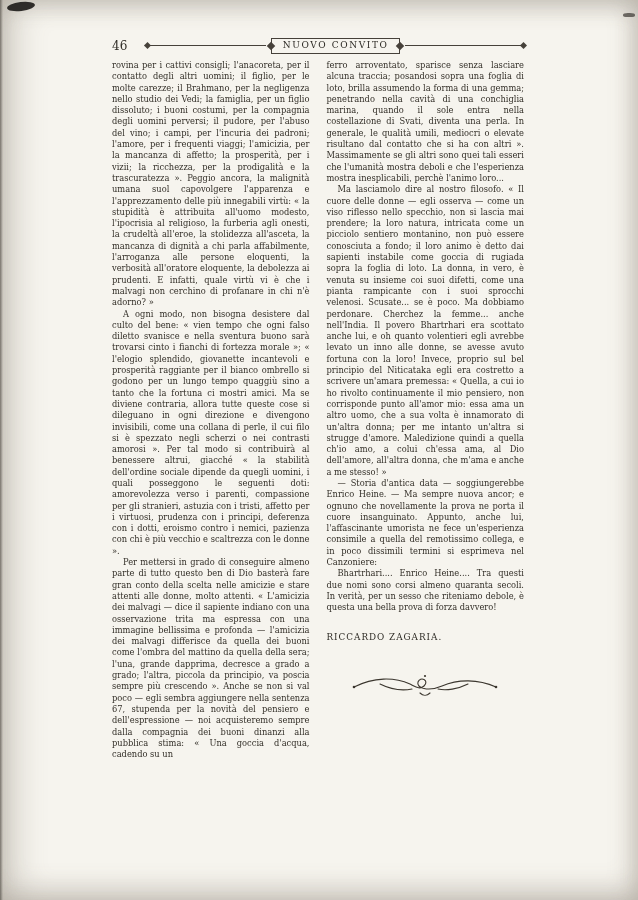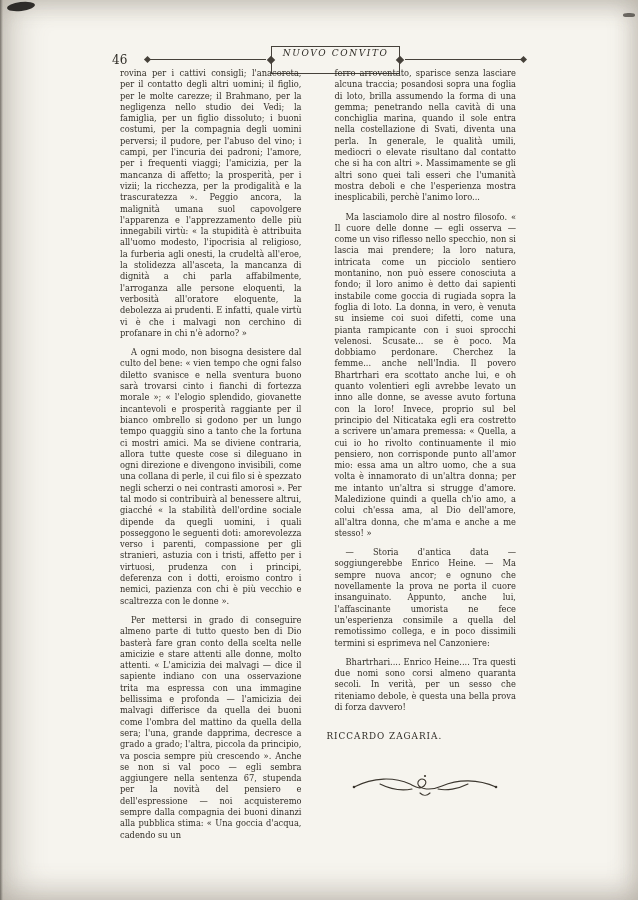--- a/index.html
+++ b/index.html
@@ -51,46 +51,46 @@
   }
   .rule.left::before, .rule.right::after {
     content: ""; position: absolute; top: -3px;
     width: 5px; height: 5px; background: #46413a;
     transform: rotate(45deg);
   }
   .rule.left::before { left: -2px; }
   .rule.right::after { right: -2px; }
   .title-box {
     border: 1px solid #46413a;
-    padding: 1px 11px 14px;
-    margin: 8px 5px;
+    padding: 1px 11px 2px;
+    margin: 0 5px;
     font-size: 9px; letter-spacing: 1.6px;
     color: #2e2b25; white-space: nowrap;
-    position: relative; line-height: 1.2; font-style: italic;
+    position: relative; line-height: 1.2;
   }
   .title-box::before, .title-box::after {
     content: ""; position: absolute; top: 50%;
     width: 6px; height: 6px; background: #46413a;
     transform: translateY(-50%) rotate(45deg);
   }
   .title-box::before { left: -4px; }
   .title-box::after { right: -4px; }
 
   
   .columns {
     position: absolute; top: 60px; left: 112px; width: 412px;
     display: flex; gap: 17px;
   }
   .col {
     width: 198px;
     font-size: 8.3px; line-height: 11.3px;
     text-align: justify;
     color: #332f28;
   }
-  .col p { margin: 8px; text-indent: 11px; }
+  .col p { margin: 0; text-indent: 11px; }
   .col p.cont { text-indent: 0; }
 
   .verse {
     margin: 5px 0 5px 30px;
     font-style: italic;
     line-height: 11.3px;
   }
   .signature {
     margin-top: 18px;
     text-align: left;

